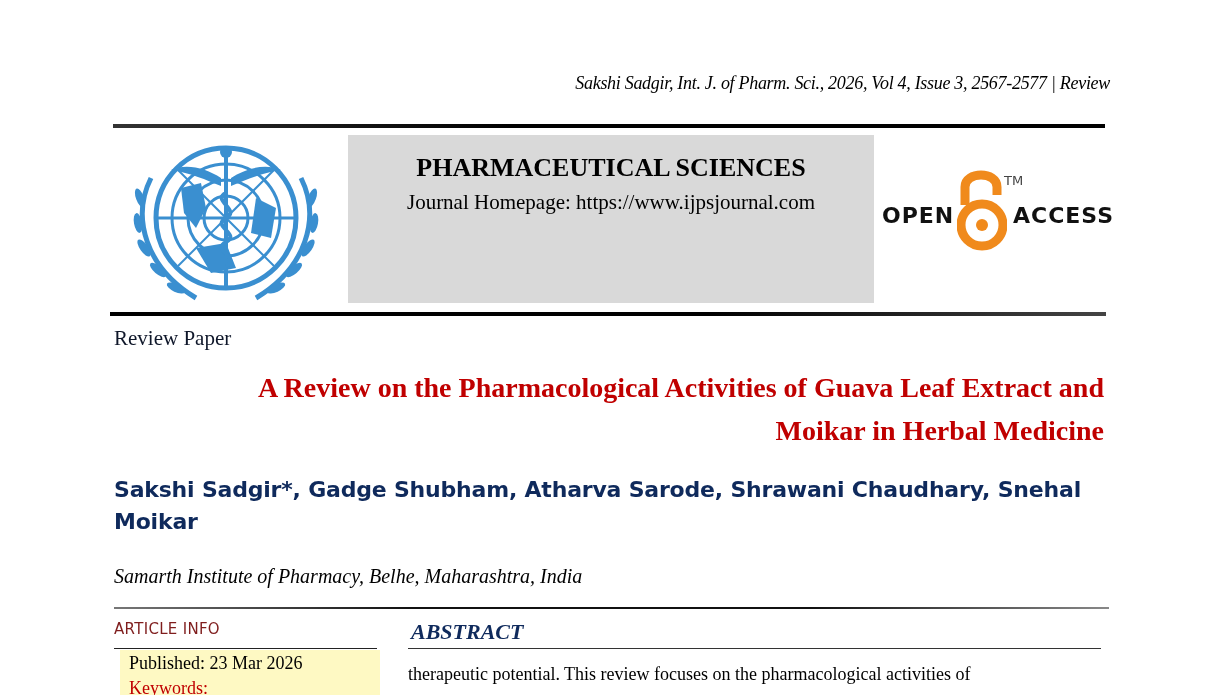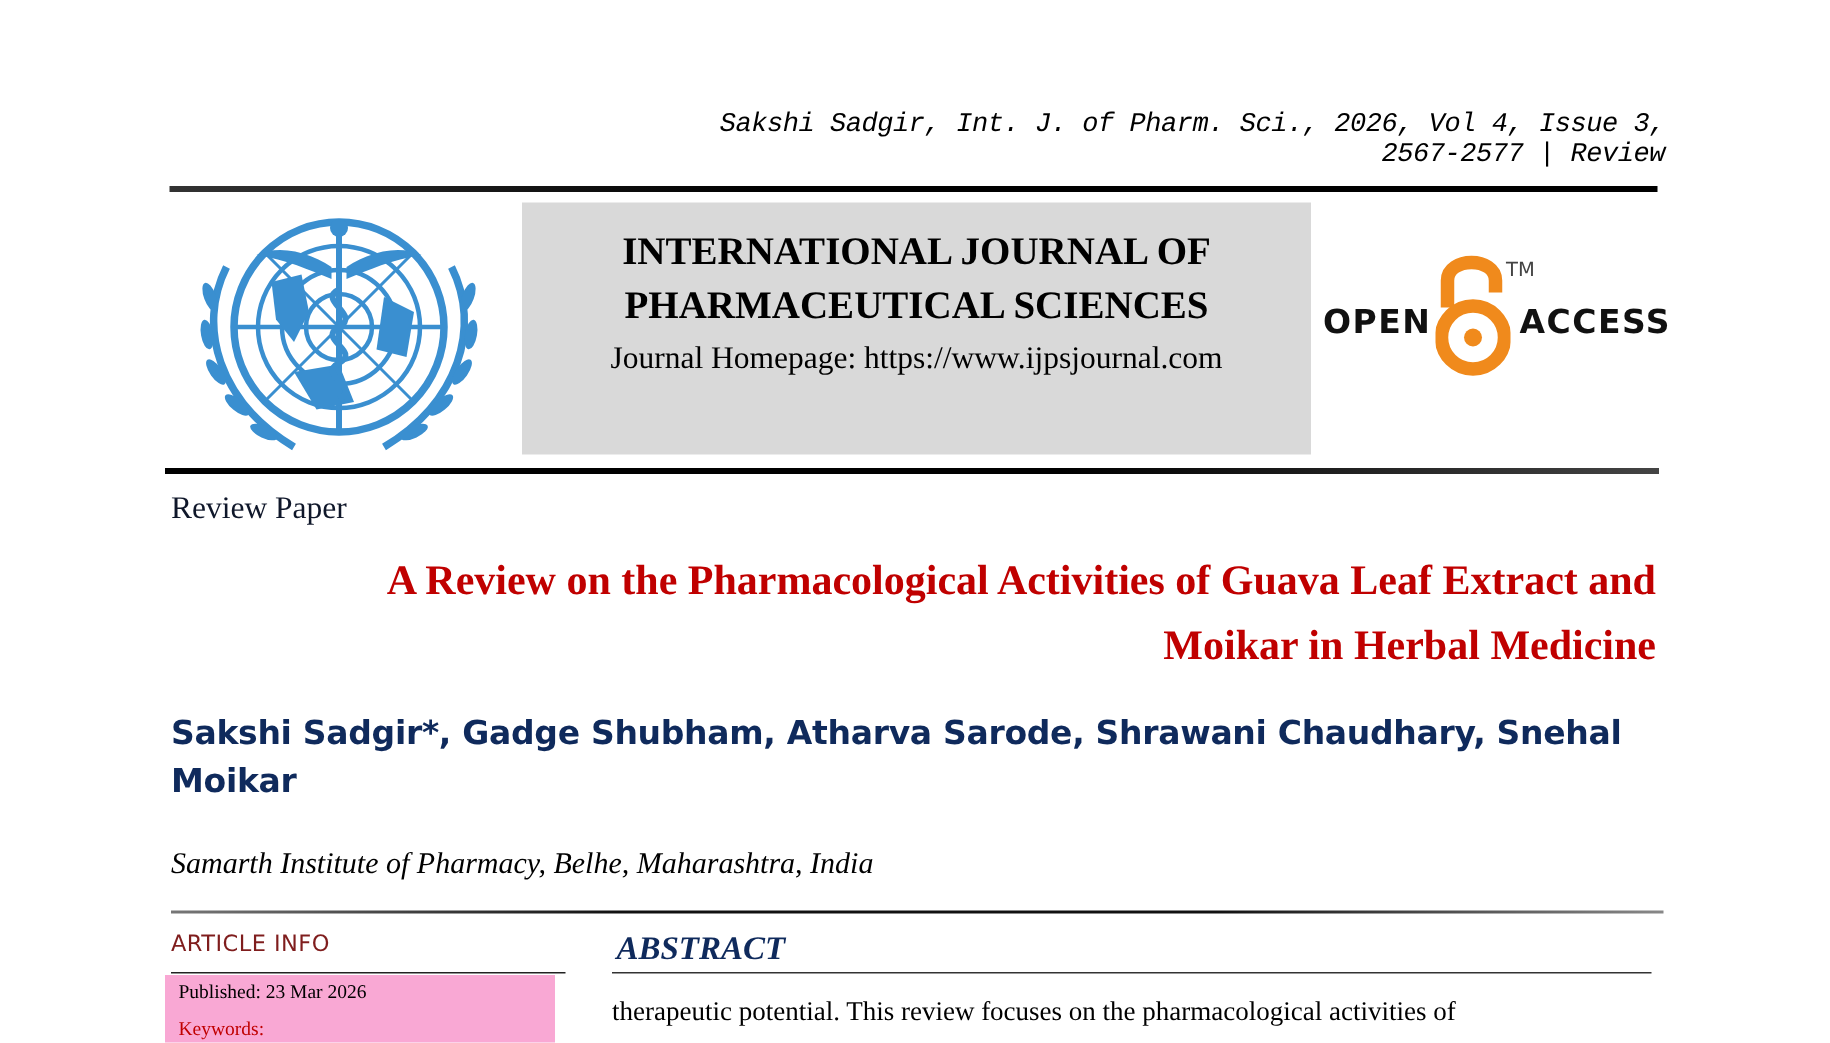--- a/index.html
+++ b/index.html
@@ -1,20 +1,20 @@
 <!DOCTYPE html>
 <html><head>
   <meta charset="utf-8">
   <style>
     html, body { margin: 0; padding: 0; background: #ffffff; }
     body { width: 1220px; height: 695px; overflow: hidden; position: relative; }
     .abs { position: absolute; }
     .running-head {
       left: 420px; top: 73px; width: 690px; text-align: right;
-      font-family: Liberation Mono, monospace; font-style: italic;
+      font-family: Liberation Serif, serif; font-style: italic;
       font-size: 18px; color: #000; letter-spacing: -0.3px;
     }
     .rule-top {
       left: 113px; top: 124px; width: 992px; height: 4px;
       background: linear-gradient(to right, #333 0%, #000 40%, #000 100%);
     }
     .rule-bottom {
       left: 110px; top: 312px; width: 996px; height: 4px;
       background: linear-gradient(to right, #000 0%, #000 60%, #444 100%);
     }
@@ -61,22 +61,22 @@
     .rule-mid {
       left: 114px; top: 607px; width: 995px; height: 2px;
       background: linear-gradient(to right, #777 0%, #111 30%, #111 70%, #888 100%);
     }
     .article-info-head {
       left: 114px; top: 620px; font-family: "DejaVu Sans", sans-serif;
       font-size: 15px; color: #7f1d1d; font-weight: normal; letter-spacing: 0.3px;
     }
     .info-rule { left: 114px; top: 648px; width: 263px; height: 1px; background: #222; }
     .info-box {
-      left: 110px; top: 650px; width: 260px; height: 45px; background: #f9a8d4;
-      font-family: "Liberation Serif", serif; font-size: 13px;
+      left: 120px; top: 650px; width: 260px; height: 45px; background: #fef9c3;
+      font-family: "Liberation Serif", serif; font-size: 18px;
     }
     .info-published { position: absolute; left: 9px; top: 3px; color: #000; }
     .info-keywords { position: absolute; left: 9px; top: 28px; color: #c00000; }
     .abstract-head {
       left: 411px; top: 619px; font-family: "Liberation Serif", serif;
       font-weight: bold; font-size: 22px; color: #0f2a5c; font-style: italic;
     }
     .abstract-rule { left: 408px; top: 648px; width: 693px; height: 1px; background: #333; }
     .abstract-body {
       left: 408px; top: 660px; width: 700px;
@@ -127,21 +127,20 @@
       <ellipse cx="188" cy="85" rx="4" ry="10" transform="rotate(10 188 85)"></ellipse>
       <ellipse cx="182" cy="110" rx="4" ry="10" transform="rotate(35 182 110)"></ellipse>
       <ellipse cx="168" cy="132" rx="4" ry="10" transform="rotate(50 168 132)"></ellipse>
       <ellipse cx="150" cy="150" rx="4" ry="10" transform="rotate(65 150 150)"></ellipse>
     </g>
   </svg>
 </div>
 
 <div class="abs journal-box">
   <div class="journal-title">
-    <div>INTERNATIONAL JOURNAL OF</div>
     <div>PHARMACEUTICAL SCIENCES</div>
   </div>
   <div class="journal-home">Journal Homepage: https://www.ijpsjournal.com</div>
 </div>
 
 <div class="abs oa-box">
   <span class="oa-text oa-open">OPEN</span>
   <svg style="position:absolute;left:77px;top:0px" width="50" height="88" viewBox="0 0 50 88">
     <path d="M8 40 L8 22 C8 6, 40 6, 40 22 L40 30" fill="none" stroke="#f08a1c" stroke-width="9"></path>
     <circle cx="25" cy="60" r="21" fill="none" stroke="#f08a1c" stroke-width="9"></circle>

